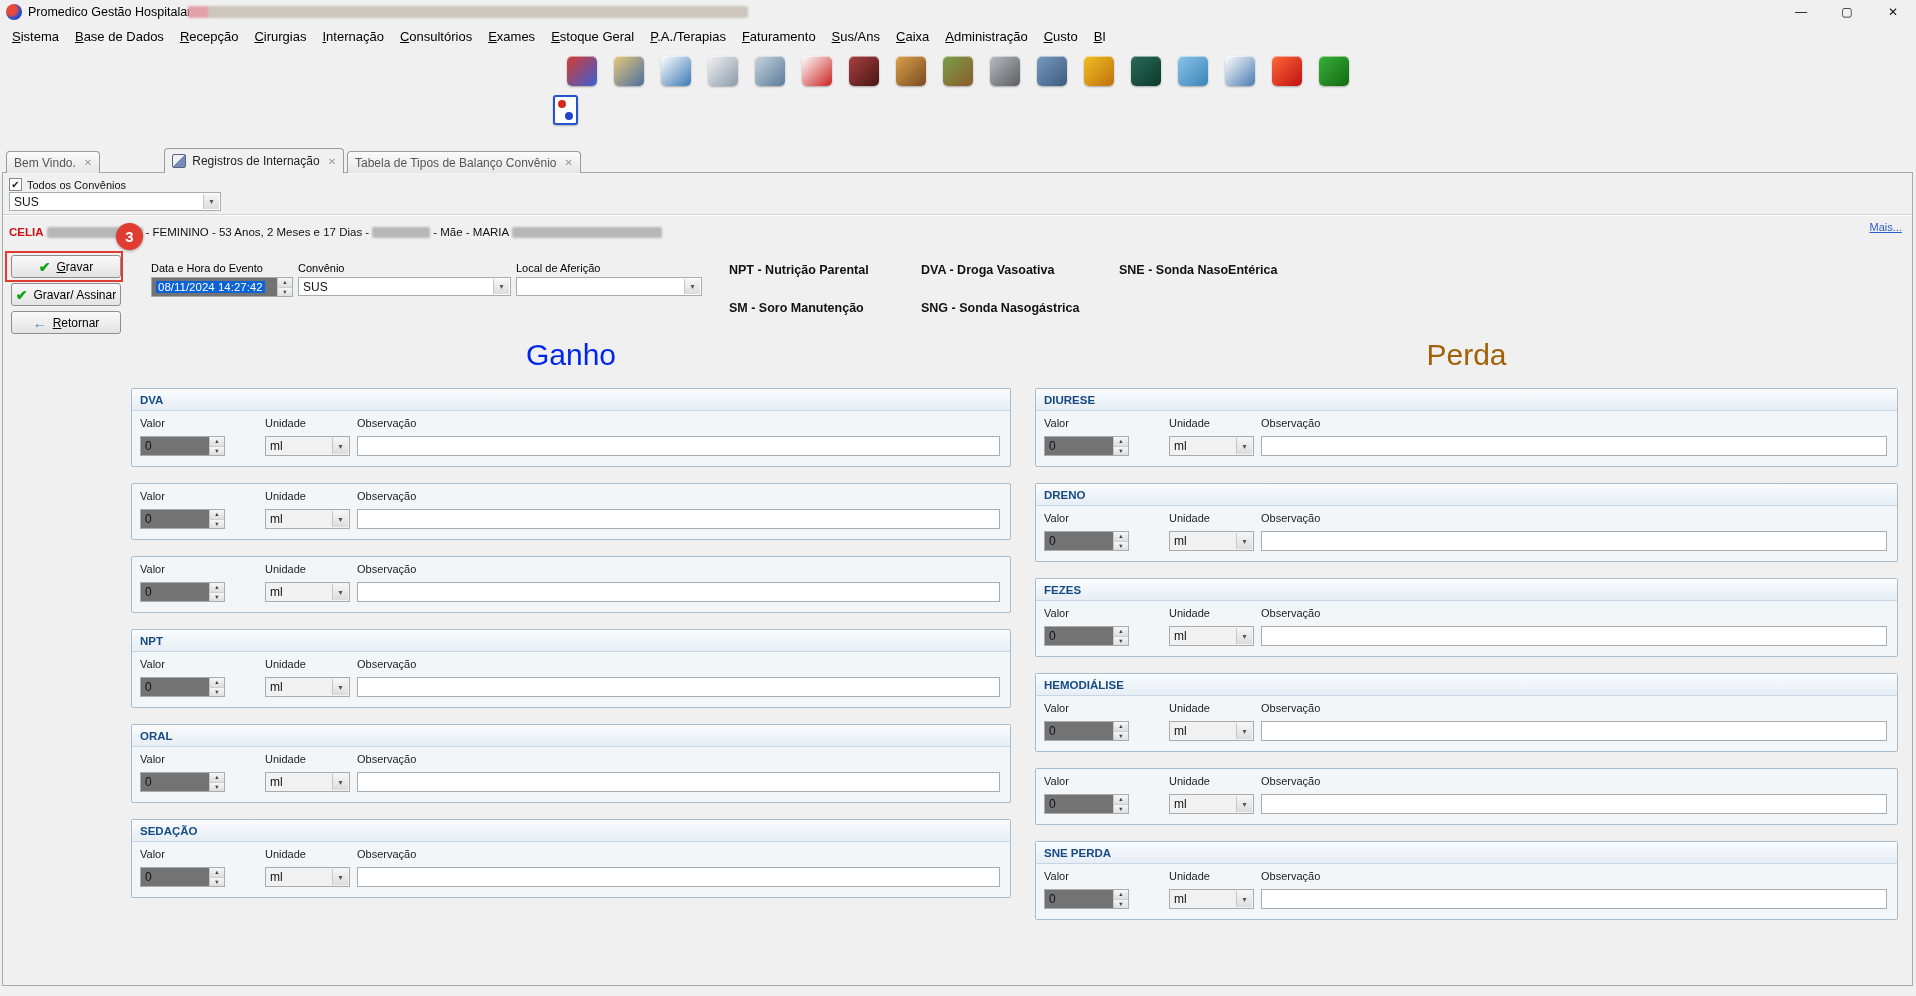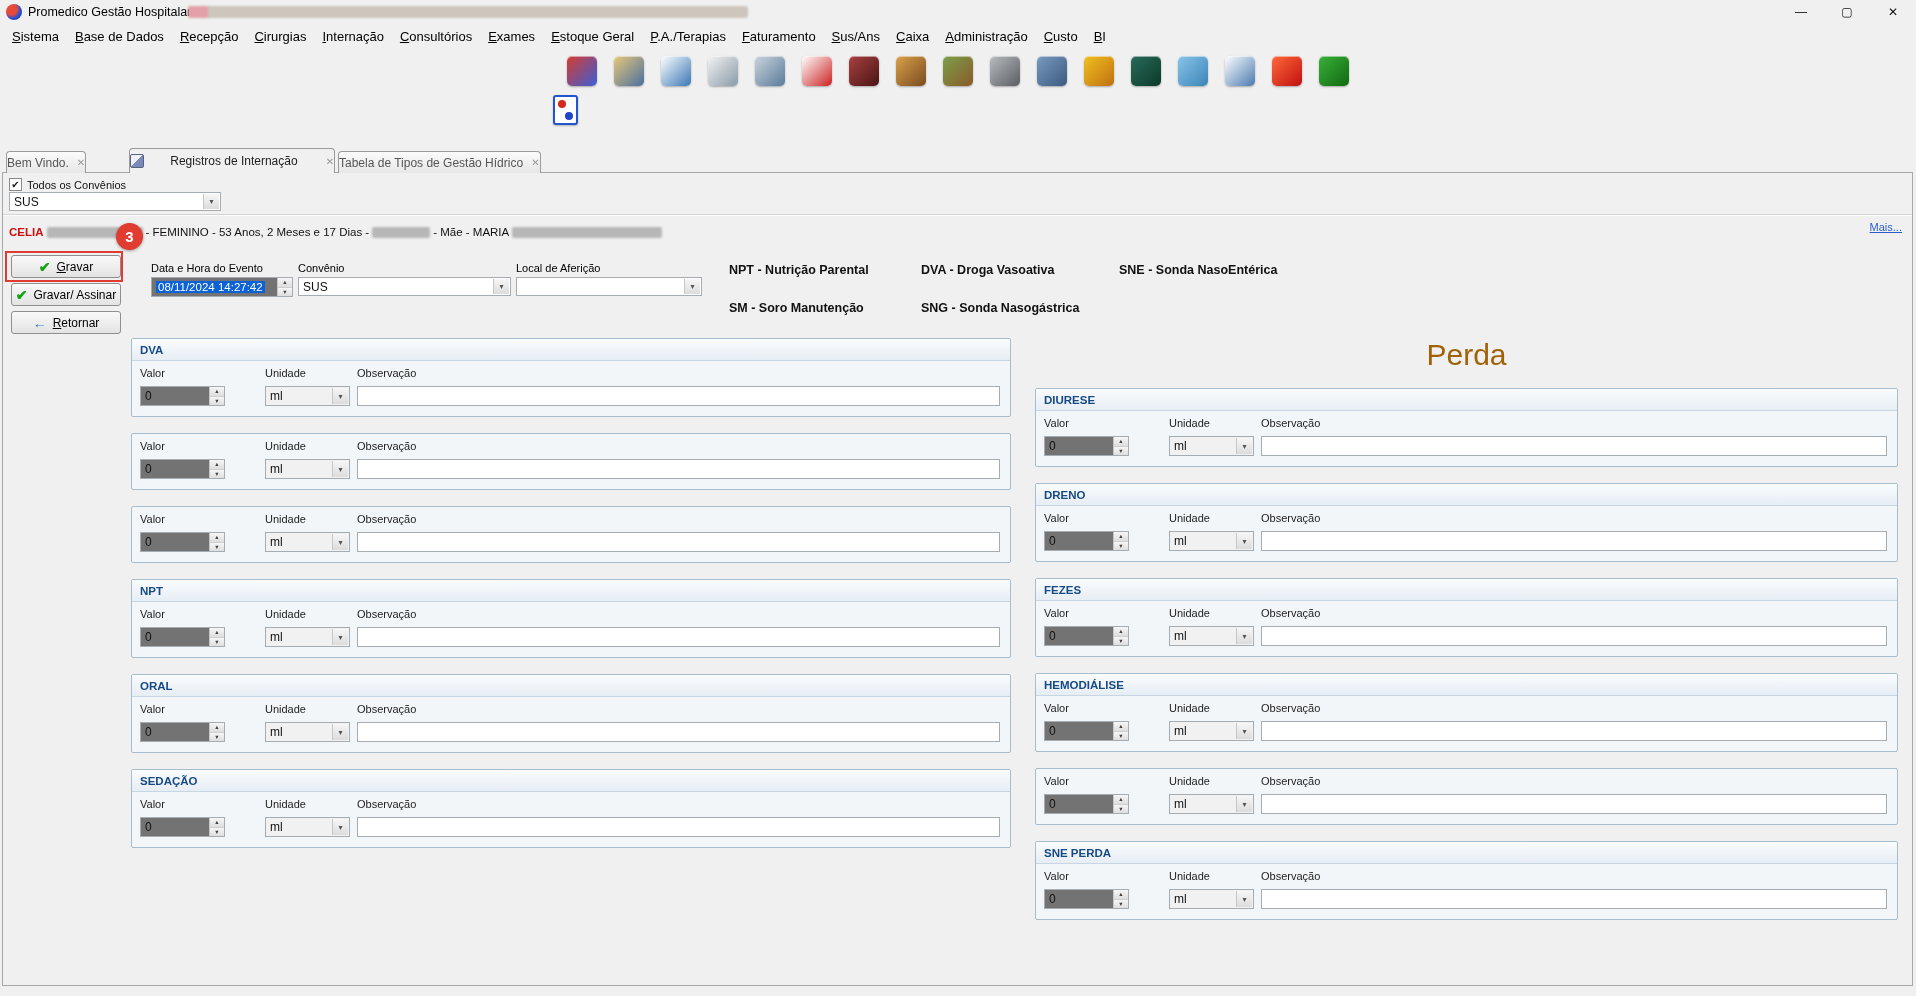--- a/index.html
+++ b/index.html
@@ -22,22 +22,22 @@
   .menu-item{padding:3px 8px;white-space:nowrap;color:#000;}
   
   .toolbar{position:absolute;top:48px;left:0;right:0;height:46px;display:flex;align-items:center;justify-content:center;gap:17px;}
   .tool-icon{width:30px;height:30px;border-radius:5px;box-shadow:0 1px 2px rgba(0,0,0,.3), inset 0 1px 0 rgba(255,255,255,.5);}
   .toolbar2{position:absolute;top:94px;left:553px;height:32px;display:flex;align-items:center;}
   .traffic-icon{width:25px;height:30px;background:#fff;border:2px solid #2255cc;border-radius:3px;position:relative;box-shadow:0 1px 2px rgba(0,0,0,.25);}
   .traffic-icon::before{content:"";position:absolute;left:3px;top:3px;width:8px;height:8px;border-radius:50%;background:#d42a1e;}
   .traffic-icon::after{content:"";position:absolute;right:3px;bottom:3px;width:8px;height:8px;border-radius:50%;background:#2244cc;}
   
   .tabstrip{position:absolute;top:148px;left:2px;right:3px;height:25px;display:flex;align-items:flex-end;gap:3px;padding-left:4px;z-index:3;}
-  .tab{height:22px;display:flex;align-items:center;padding:0 0;border:1px solid #9a9a9a;border-bottom:none;border-radius:4px 4px 0 0;background:linear-gradient(#fbfbfb,#e6e6e6);font-size:12px;color:#555;white-space:nowrap;}
-  .tab:nth-child(2){margin-left:40px;gap:20px;}
+  .tab{height:22px;display:flex;align-items:center;padding:0 7px;border:1px solid #9a9a9a;border-bottom:none;border-radius:4px 4px 0 0;background:linear-gradient(#fbfbfb,#e6e6e6);font-size:12px;color:#555;white-space:nowrap;}
+  .tab:nth-child(2){margin-left:61px;}
   .tab.active{height:25px;background:#f0f0f0;color:#222;z-index:4;}
   .tab-icon{width:14px;height:14px;border:1px solid #56627f;border-radius:2px;background:linear-gradient(135deg,#eef0f6 0 50%,#7a8ab8 50% 100%);margin-right:6px;}
   .tab-label{pointer-events:none;}
   .tab-close{color:#999;font-size:10px;margin-left:8px;}
   
   .panel{position:absolute;top:172px;left:2px;right:3px;bottom:10px;border:1px solid #a8a8a8;background:#f0f0f0;z-index:2;}
   .filter-check{position:absolute;top:5px;left:6px;display:flex;align-items:center;gap:5px;font-size:11px;}
   .cb{width:13px;height:13px;border:1px solid #8a8a8a;background:#fff;display:inline-flex;align-items:center;justify-content:center;font-size:10px;color:#1a1a1a;line-height:1;}
   .panel-sep{position:absolute;top:41px;left:0;right:0;border-top:1px solid #d4d4d4;border-bottom:1px solid #fbfbfb;}
   
@@ -146,21 +146,21 @@
     <div class="tab">
       <span class="tab-label">Bem Vindo.</span>
       <span class="tab-close">✕</span>
     </div>
     <div class="tab active">
       <span class="tab-icon"></span>
       <span class="tab-label">Registros de Internação</span>
       <span class="tab-close">✕</span>
     </div>
     <div class="tab">
-      <span class="tab-label">Tabela de Tipos de Gestão Hídrico</span>
+      <span class="tab-label">Tabela de Tipos de Balanço Convênio</span>
       <span class="tab-close">✕</span>
     </div>
   </div>
 
 <div class="panel">
 
   <div class="filter-check">
     <span class="cb">✔</span>
     <span>Todos os Convênios</span>
   </div>
@@ -225,20 +225,21 @@
       <span class="legend-item">NPT - Nutrição Parental</span>
       <span class="legend-item">DVA - Droga Vasoativa</span>
       <span class="legend-item">SNE - Sonda NasoEntérica</span>
       <span class="legend-item">SM - Soro Manutenção</span>
       <span class="legend-item">SNG - Sonda Nasogástrica</span>
       <span class="legend-item"></span>
     </div>
 
   <div class="columns" id="columns">
       <div class="balance-column">
+        <div class="col-title" style="color: rgb(0, 38, 238);">Ganho</div>
         <div class="group-list">
           <section class="group">
     <div class="group-header">
       <span class="group-title">DVA</span>
     </div>
     <div class="group-body">
       <div class="lbl-row">
         <span class="lbl-valor">Valor</span>
         <span class="lbl-unidade">Unidade</span>
         <span class="lbl-obs">Observação</span>

